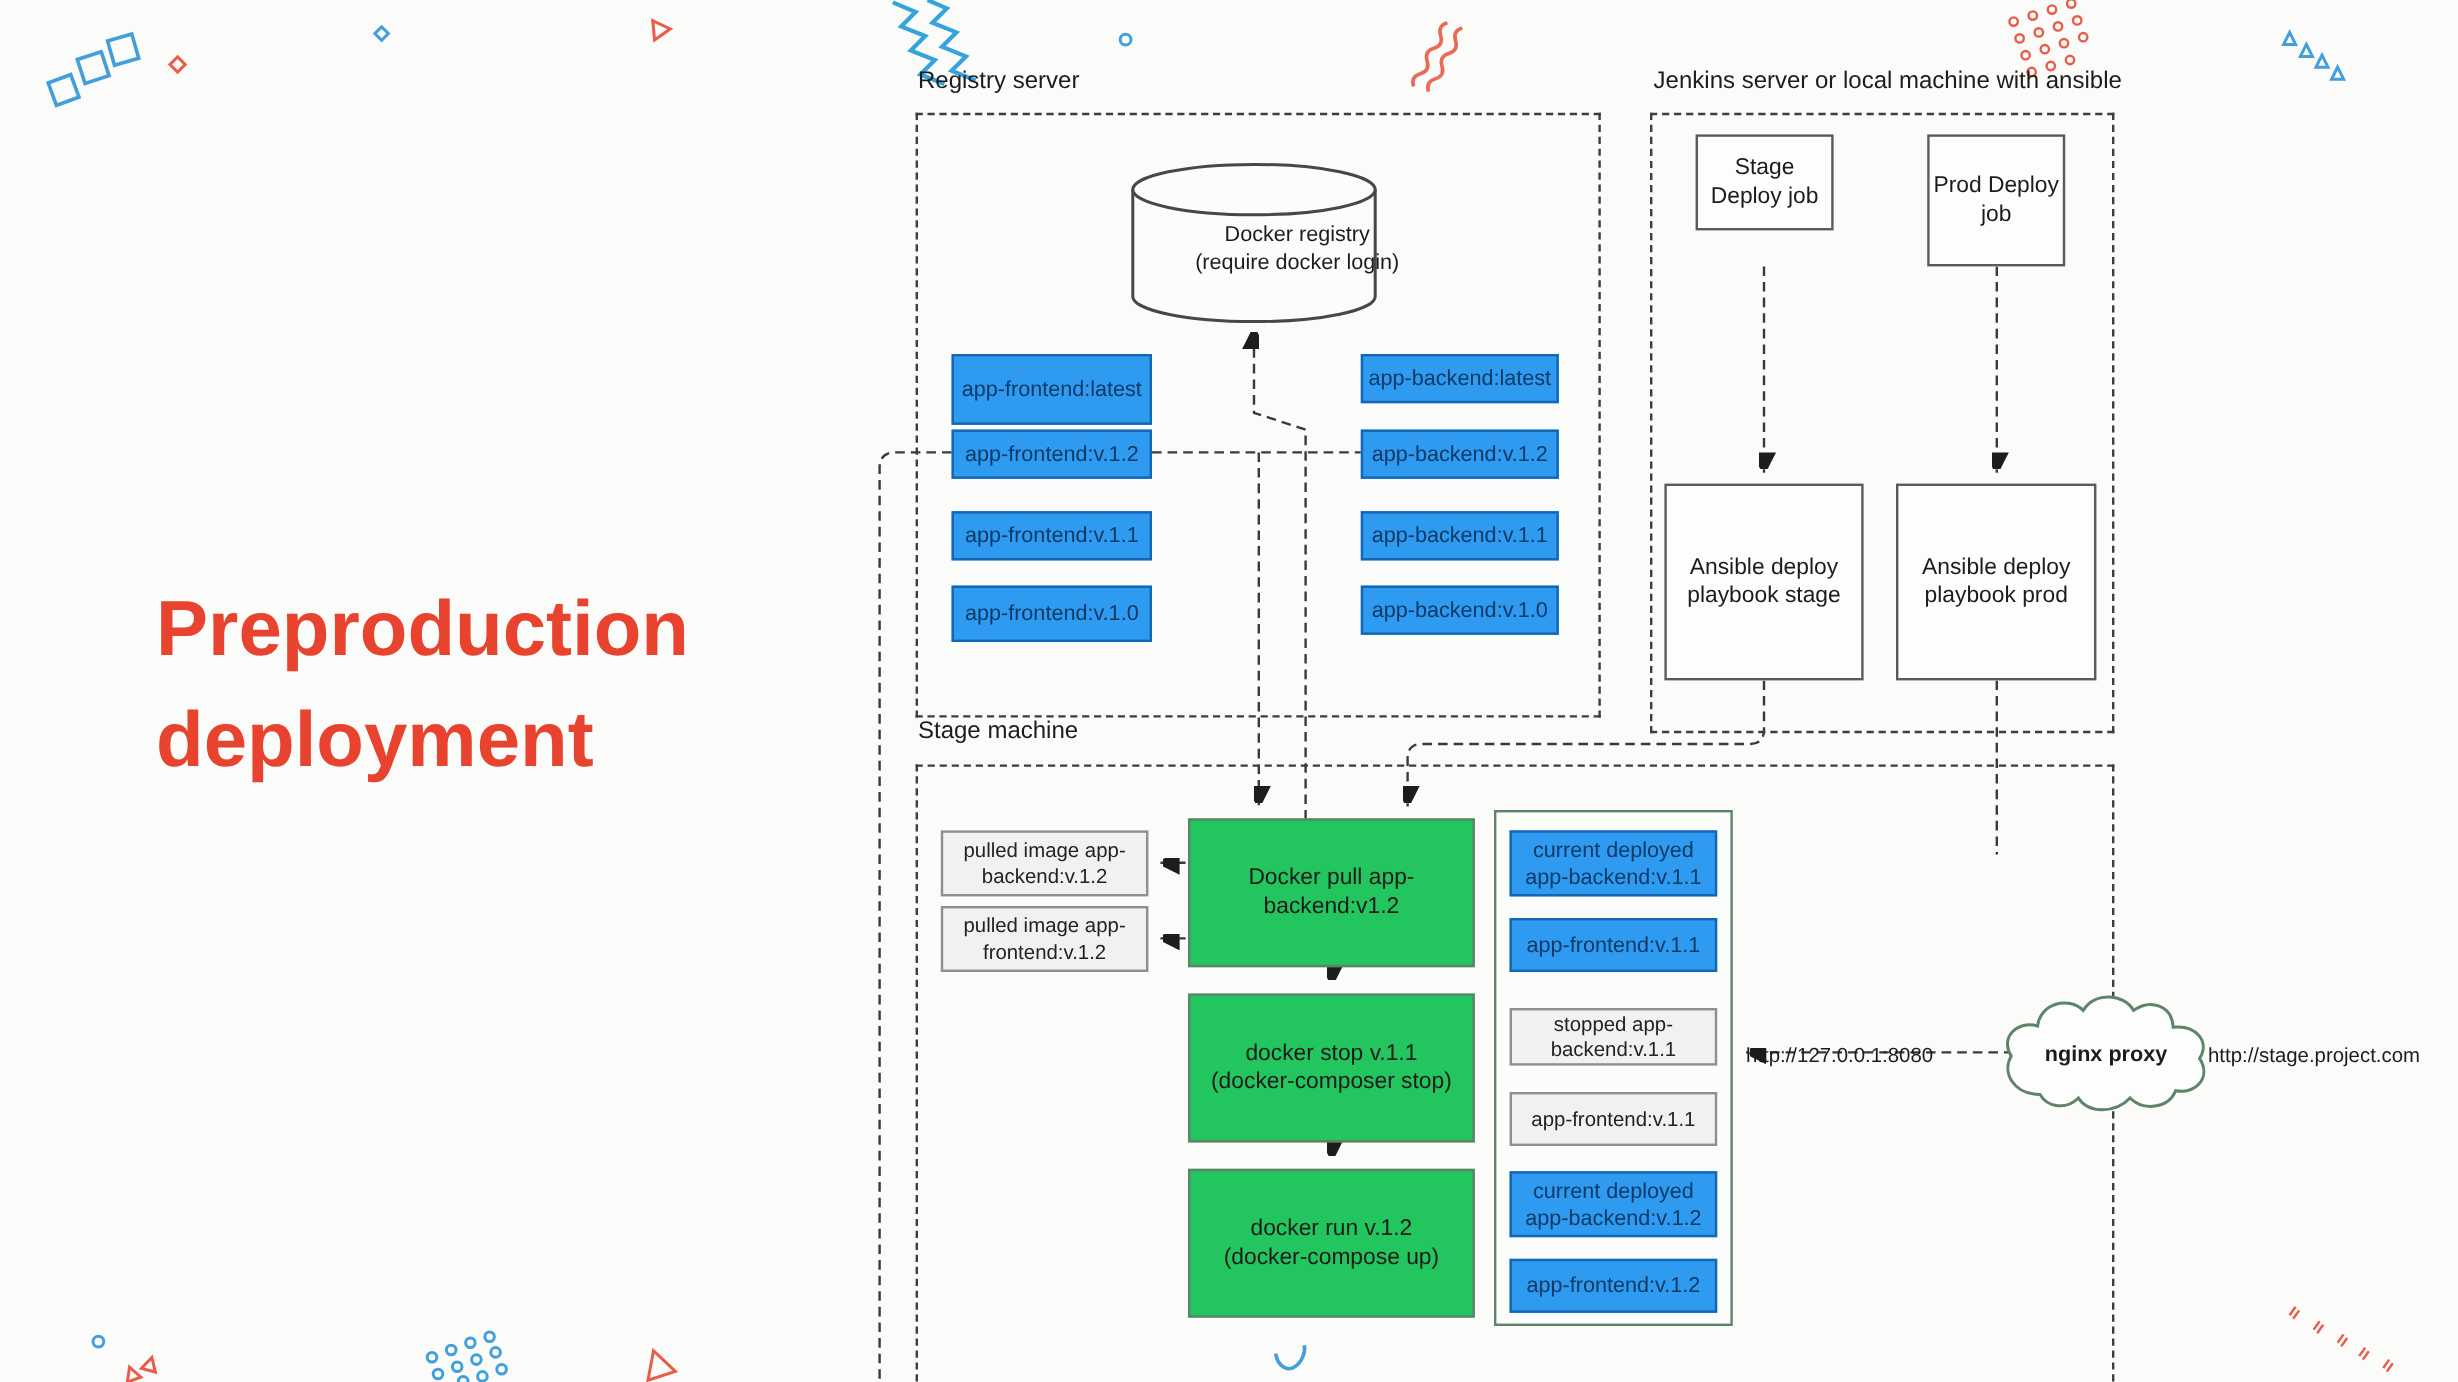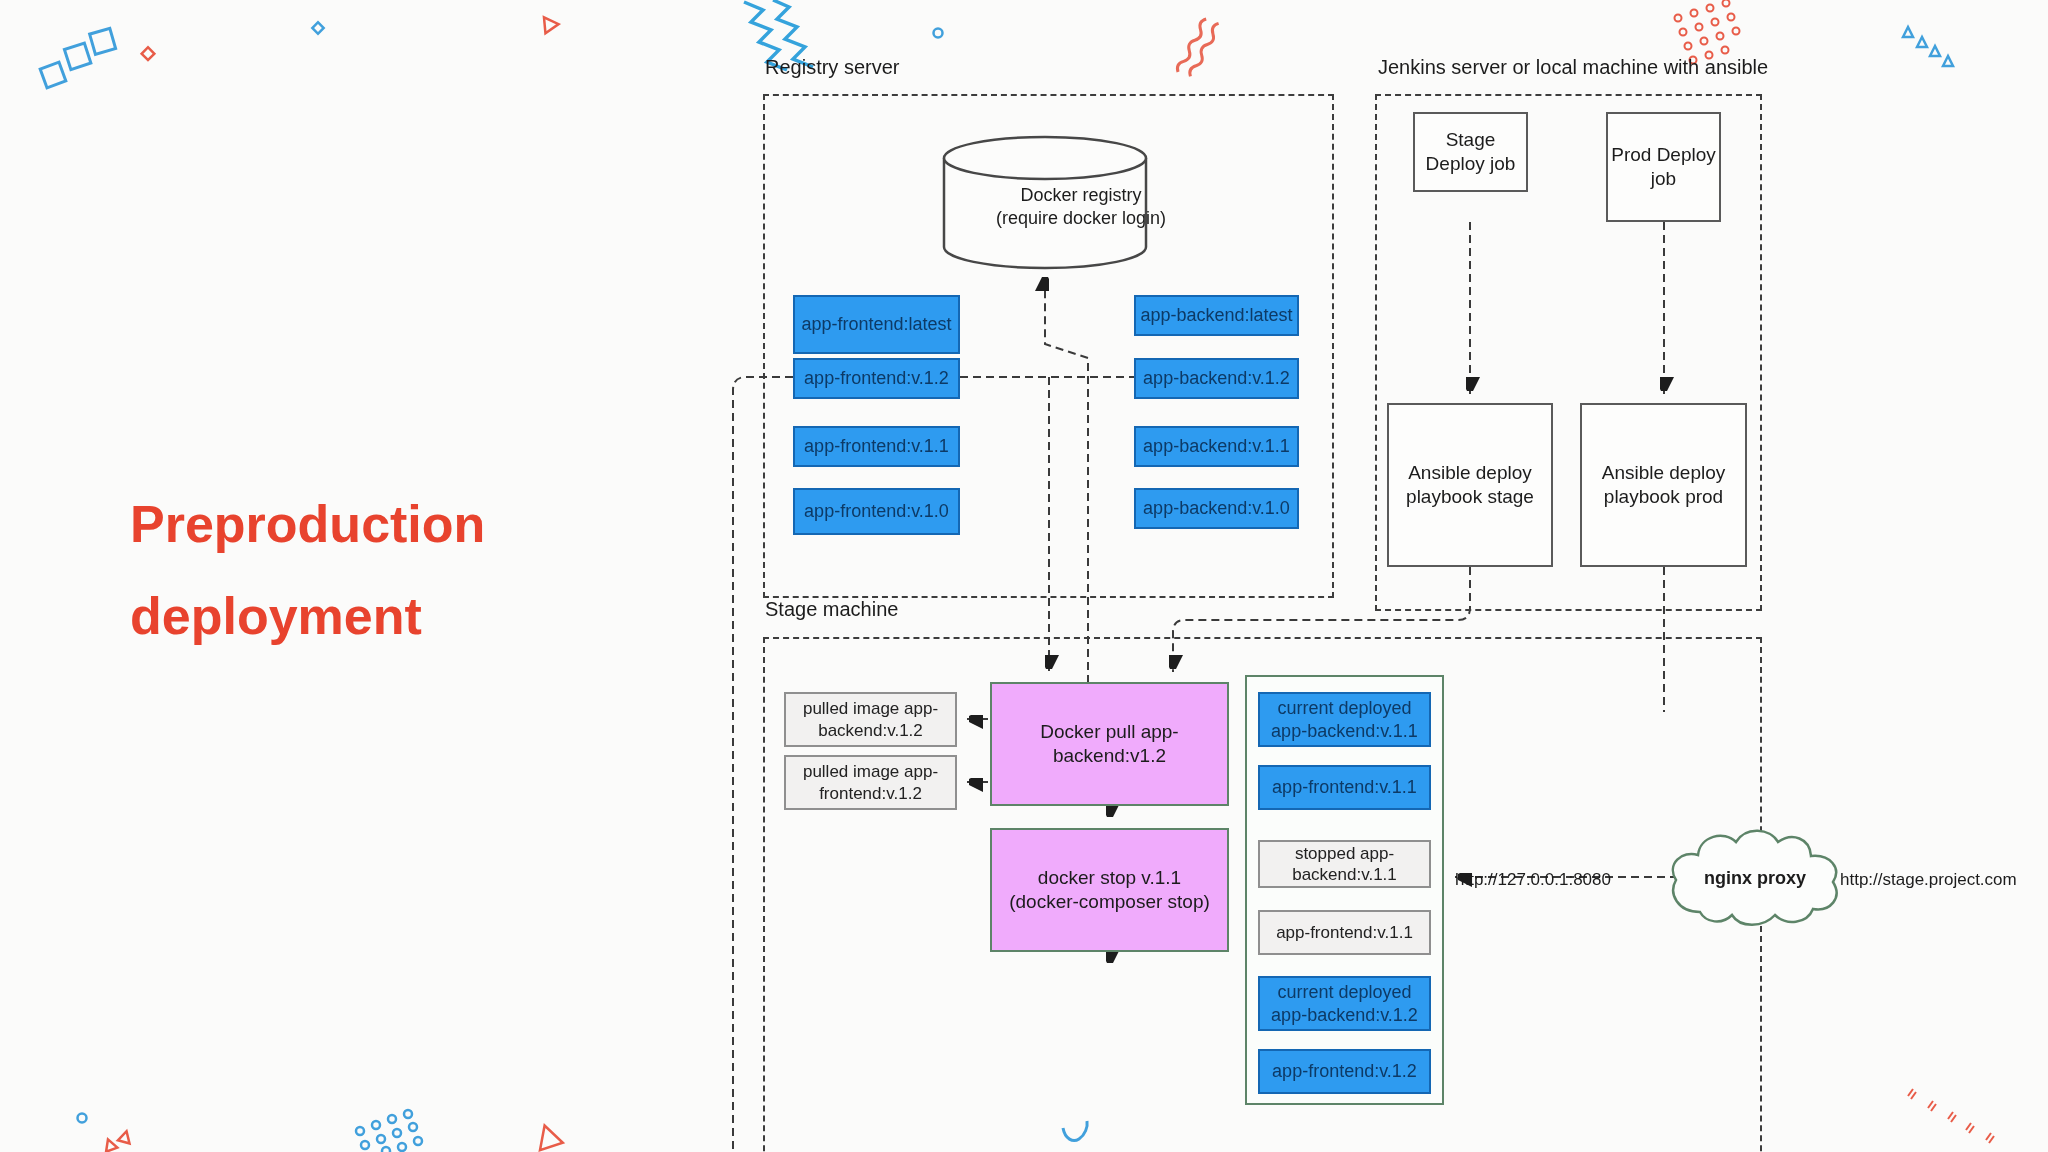--- a/index.html
+++ b/index.html
@@ -8,25 +8,25 @@
   svg.overlay{position:absolute;left:0;top:0;z-index:1;}
   
   .frame{position:absolute;border:2px dashed #3d3d3d;z-index:2;background:transparent;}
   .frame-label{position:absolute;font-size:20px;color:#1c1c1c;z-index:2;white-space:nowrap;}
   
   .box{position:absolute;display:flex;align-items:center;justify-content:center;
        text-align:center;white-space:pre-line;z-index:3;box-sizing:border-box;line-height:1.25;}
   .blue{background:#2e9bf0;border:2px solid #1467b3;color:#0d3a66;font-size:18px;}
   .gray{background:#f2f1f0;border:2px solid #8f8f8f;color:#222;font-size:17px;}
   .job{background:#fdfdfc;border:2px solid #5a5a5a;color:#1c1c1c;font-size:19px;}
-  .greenstep{background:#f0abfc;border:2px solid #5d8468;color:#1c1c1c;font-size:19px;}
+  .greenstep{background:#22c55e;border:2px solid #5d8468;color:#1c1c1c;font-size:19px;}
   .greenwrap{position:absolute;border:2px solid #5d8468;background:#fbfdfb;z-index:2;box-sizing:border-box;}
   .cyl-text{position:absolute;z-index:3;text-align:center;font-size:18px;line-height:1.3;margin-left:36px;}
   .title{position:absolute;left:130px;top:478px;z-index:3;font-weight:bold;
-         font-size:52px;line-height:92px;color:#e8432e;white-space:pre-line;}
+         font-size:65px;line-height:92px;color:#e8432e;white-space:pre-line;}
   .url{position:absolute;z-index:4;font-size:17px;color:#1c1c1c;white-space:nowrap;}
   .cloudsvg{position:absolute;z-index:5;}
   .cloudlabel{position:absolute;z-index:6;font-size:18px;text-align:center;}
 </style>
 </head>
 <body>
 
 <div class="stage">
 
   <svg class="overlay" width="2048" height="1152" viewBox="0 0 2048 1152">
@@ -191,20 +191,22 @@
 
   <div class="box gray" style="left:784px;top:692px;width:173px;height:55px;">pulled image app-
 backend:v.1.2</div>
   <div class="box gray" style="left:784px;top:755px;width:173px;height:55px;">pulled image app-
 frontend:v.1.2</div>
 
   <div class="box greenstep" style="left:990px;top:682px;width:239px;height:124px;">Docker pull app-
 backend:v1.2</div>
   <div class="box greenstep" style="left:990px;top:828px;width:239px;height:124px;">docker stop v.1.1
 (docker-composer stop)</div>
+  <div class="box greenstep" style="left:990px;top:974px;width:239px;height:124px;">docker run v.1.2
+(docker-compose up)</div>
 
   <div class="greenwrap" style="left:1245px;top:675px;width:199px;height:430px;"></div>
   <div class="box blue" style="left:1258px;top:692px;width:173px;height:55px;">current deployed
 app-backend:v.1.1</div>
   <div class="box blue" style="left:1258px;top:765px;width:173px;height:45px;">app-frontend:v.1.1</div>
   <div class="box gray" style="left:1258px;top:840px;width:173px;height:48px;">stopped app-
 backend:v.1.1</div>
   <div class="box gray" style="left:1258px;top:910px;width:173px;height:45px;">app-frontend:v.1.1</div>
   <div class="box blue" style="left:1258px;top:976px;width:173px;height:55px;">current deployed
 app-backend:v.1.2</div>

